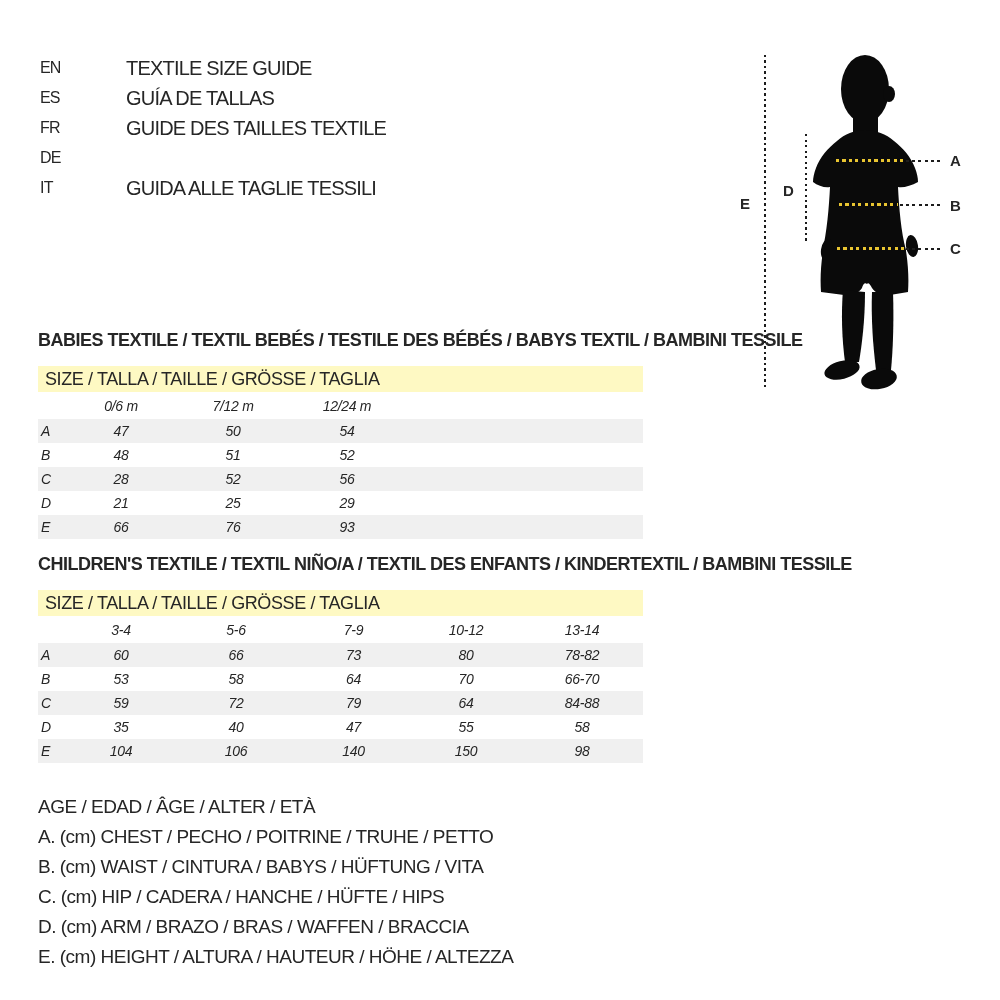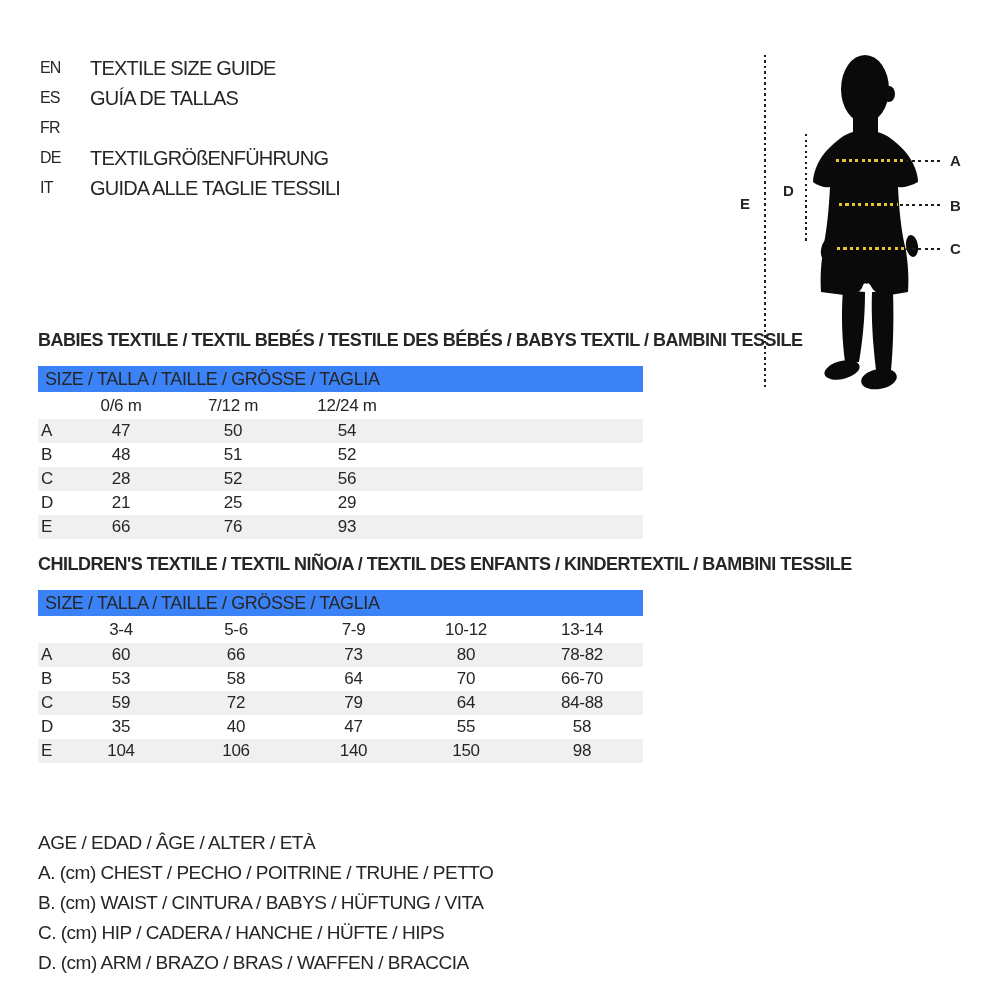--- a/index.html
+++ b/index.html
@@ -11,21 +11,21 @@
   }
 
   
   .lang-block {
     position: absolute; left: 40px; top: 53px;
   }
   .lang-row { display: flex; height: 30px; align-items: center; }
   .lang-code {
     width: 50px; font-size: 16px; letter-spacing: -0.8px; font-weight: 400;
   }
-  .lang-title { font-size: 20px; letter-spacing: -0.8px; font-weight: 400; }
+  .lang-title { font-size: 20px; letter-spacing: -0.8px; font-weight: 400; margin-left: 36px; }
 
   
   .vdots {
     position: absolute; width: 2px;
     background: repeating-linear-gradient(to bottom, #1c1c1c 0 2.2px, transparent 2.2px 5.5px);
   }
   #line-e { left: 764px; top: 55px; height: 333px; }
   #line-d { left: 805px; top: 134px; height: 108px; }
   .fig-label {
     position: absolute; font-size: 15px; font-weight: 700; letter-spacing: -0.3px;
@@ -59,55 +59,55 @@
     font-size: 18px; font-weight: 700; letter-spacing: -0.5px; white-space: nowrap;
   }
   #babies-title { top: 330px; }
   #children-title { top: 554px; }
 
   .size-table { position: absolute; left: 38px; width: 605px; }
   #babies-table { top: 366px; }
   #children-table { top: 590px; }
 
   .size-bar {
-    height: 26px; line-height: 26px; background: #3b82f6;
+    height: 26px; line-height: 26px; background: #fef9c3;
     font-size: 18px; letter-spacing: -0.4px; padding-left: 7px;
   }
-  .trow { display: grid; align-items: center; height: 24px; font-size: 17px; }
+  .trow { display: grid; align-items: center; height: 24px; font-size: 14px; font-style: italic; }
   .trow.head { height: 27px; }
   .trow.stripe { background: #f0f0f0; }
   #babies-table .trow { grid-template-columns: 28px 110px 114px 114px 1fr; }
   #children-table .trow { grid-template-columns: 28px 110px 120px 115px 110px 122px 1fr; }
   .tcell { text-align: center; letter-spacing: -0.3px; }
   .tlabel { text-align: left; padding-left: 3px; letter-spacing: -0.3px; }
 
   
-  .legend { position: absolute; left: 38px; top: 828px; }
+  .legend { position: absolute; left: 38px; top: 792px; }
   .legend-line {
     height: 30px; line-height: 30px; font-size: 19px; letter-spacing: -0.5px; white-space: nowrap;
   }
 </style>
 </head>
 <body>
 
 <div class="lang-block">
   <div class="lang-row">
     <span class="lang-code">EN</span>
     <span class="lang-title">TEXTILE SIZE GUIDE</span>
   </div>
   <div class="lang-row">
     <span class="lang-code">ES</span>
     <span class="lang-title">GUÍA DE TALLAS</span>
   </div>
   <div class="lang-row">
     <span class="lang-code">FR</span>
+    <span class="lang-title">GUIDE DES TAILLES TEXTILE</span>
   </div>
   <div class="lang-row">
     <span class="lang-code">DE</span>
-    <span class="lang-title">TEXTILGRÖßENFÜHRUNG</span>
   </div>
   <div class="lang-row">
     <span class="lang-code">IT</span>
     <span class="lang-title">GUIDA ALLE TAGLIE TESSILI</span>
   </div>
 </div>
 
 <div class="vdots" id="line-e"></div>
 <div class="vdots" id="line-d"></div>
 
@@ -274,13 +274,14 @@
     <span class="tcell">98</span>
   </div>
 </div>
 
 <div class="legend">
   <div class="legend-line">AGE / EDAD / ÂGE / ALTER / ETÀ</div>
   <div class="legend-line">A. (cm) CHEST / PECHO / POITRINE / TRUHE / PETTO</div>
   <div class="legend-line">B. (cm) WAIST / CINTURA / BABYS / HÜFTUNG / VITA</div>
   <div class="legend-line">C. (cm) HIP / CADERA / HANCHE / HÜFTE / HIPS</div>
   <div class="legend-line">D. (cm) ARM / BRAZO / BRAS / WAFFEN / BRACCIA</div>
+  <div class="legend-line">E. (cm) HEIGHT / ALTURA / HAUTEUR / HÖHE / ALTEZZA</div>
 </div>
 
 </body></html>

